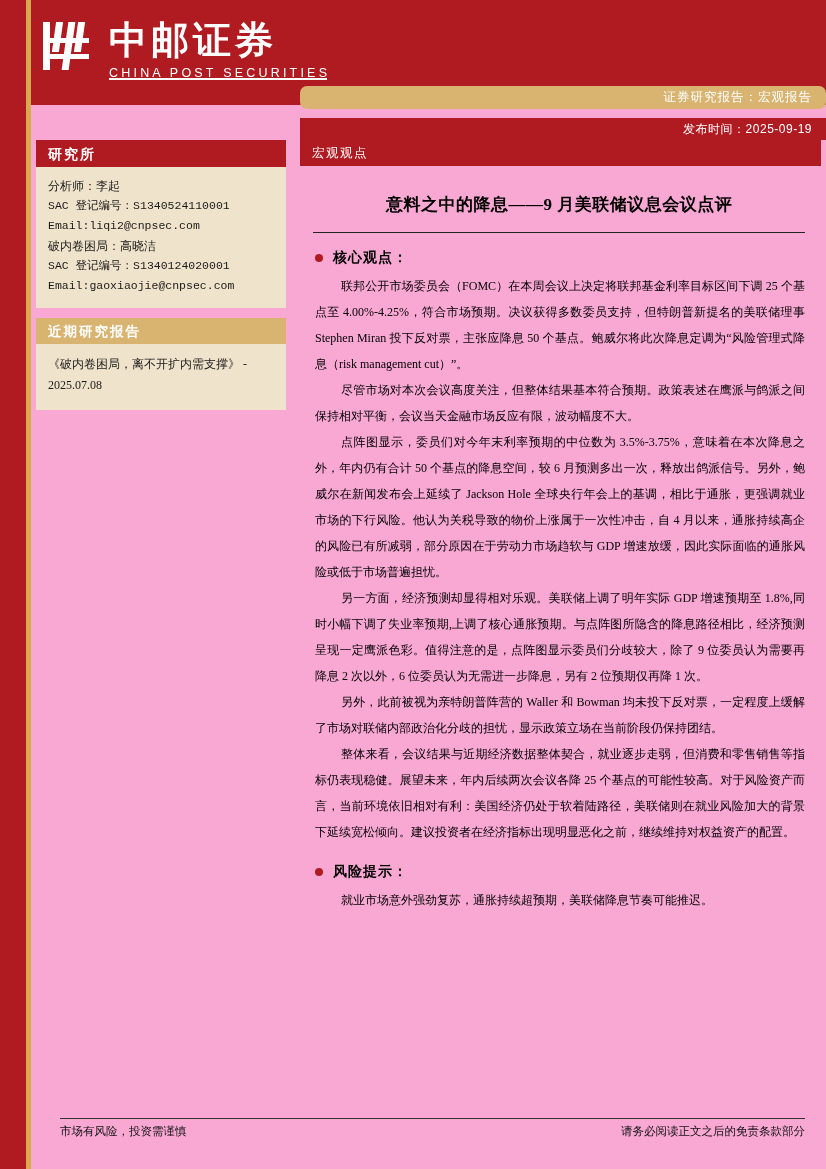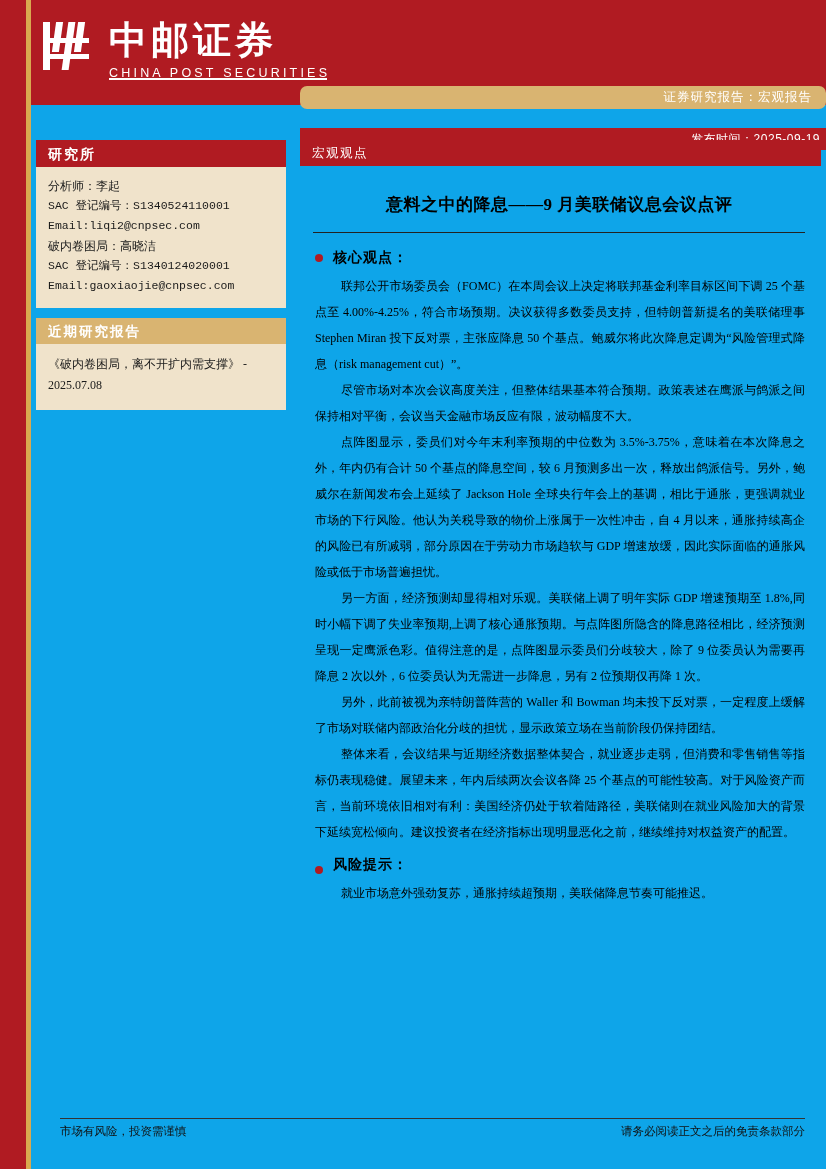--- a/index.html
+++ b/index.html
@@ -6,21 +6,21 @@
   html, body {
     margin: 0; padding: 0;
     width: 826px; height: 1169px;
     background: #ffffff;
     font-family: "Liberation Serif", "DejaVu Serif", serif;
   }
   .page {
     position: relative;
     width: 826px;
     height: 1169px;
-    background: #0ea5e9;
+    background: #f9a8d4;
     overflow: hidden;
   }
 
   
   .left-bar {
     position: absolute;
     left: 0; top: 0;
     width: 26px; height: 1169px;
     background: #b01b22;
   }
@@ -97,25 +97,24 @@
     border-radius: 7px;
   }
   .pub-strip {
     position: absolute;
     left: 300px; top: 118px;
     width: 526px; height: 22px;
     background: #b01b22;
     color: #ffffff;
     font-size: 12px;
     text-align: right;
-    padding-right: 6px;
+    padding-right: 14px;
     line-height: 22px;
     letter-spacing: 0.5px;
     font-family: "Liberation Sans", sans-serif;
-    margin-top: 10px;
   }
 
   
   .side {
     position: absolute;
     left: 36px; top: 140px;
     width: 250px;
   }
   .side-head {
     background: #b01b22;
@@ -288,21 +287,21 @@
       <span class="bullet-title">核心观点：</span>
     </div>
 
     <p class="para">联邦公开市场委员会（FOMC）在本周会议上决定将联邦基金利率目标区间下调 25 个基点至 4.00%-4.25%，符合市场预期。决议获得多数委员支持，但特朗普新提名的美联储理事 Stephen Miran 投下反对票，主张应降息 50 个基点。鲍威尔将此次降息定调为“风险管理式降息（risk management cut）”。</p>
     <p class="para">尽管市场对本次会议高度关注，但整体结果基本符合预期。政策表述在鹰派与鸽派之间保持相对平衡，会议当天金融市场反应有限，波动幅度不大。</p>
     <p class="para">点阵图显示，委员们对今年末利率预期的中位数为 3.5%-3.75%，意味着在本次降息之外，年内仍有合计 50 个基点的降息空间，较 6 月预测多出一次，释放出鸽派信号。另外，鲍威尔在新闻发布会上延续了 Jackson Hole 全球央行年会上的基调，相比于通胀，更强调就业市场的下行风险。他认为关税导致的物价上涨属于一次性冲击，自 4 月以来，通胀持续高企的风险已有所减弱，部分原因在于劳动力市场趋软与 GDP 增速放缓，因此实际面临的通胀风险或低于市场普遍担忧。</p>
     <p class="para">另一方面，经济预测却显得相对乐观。美联储上调了明年实际 GDP 增速预期至 1.8%,同时小幅下调了失业率预期,上调了核心通胀预期。与点阵图所隐含的降息路径相比，经济预测呈现一定鹰派色彩。值得注意的是，点阵图显示委员们分歧较大，除了 9 位委员认为需要再降息 2 次以外，6 位委员认为无需进一步降息，另有 2 位预期仅再降 1 次。</p>
     <p class="para">另外，此前被视为亲特朗普阵营的 Waller 和 Bowman 均未投下反对票，一定程度上缓解了市场对联储内部政治化分歧的担忧，显示政策立场在当前阶段仍保持团结。</p>
     <p class="para">整体来看，会议结果与近期经济数据整体契合，就业逐步走弱，但消费和零售销售等指标仍表现稳健。展望未来，年内后续两次会议各降 25 个基点的可能性较高。对于风险资产而言，当前环境依旧相对有利：美国经济仍处于软着陆路径，美联储则在就业风险加大的背景下延续宽松倾向。建议投资者在经济指标出现明显恶化之前，继续维持对权益资产的配置。</p>
 
-    <div class="bullet-head" style="margin-top:11px;align-items:flex-end;">
+    <div class="bullet-head" style="margin-top:18px;">
       <span class="bullet-dot"></span>
       <span class="bullet-title">风险提示：</span>
     </div>
     <p class="para">就业市场意外强劲复苏，通胀持续超预期，美联储降息节奏可能推迟。</p>
   </div>
 
   <div class="footer-rule"></div>
   <div class="footer">
     <span>市场有风险，投资需谨慎</span>
     <span>请务必阅读正文之后的免责条款部分</span>

